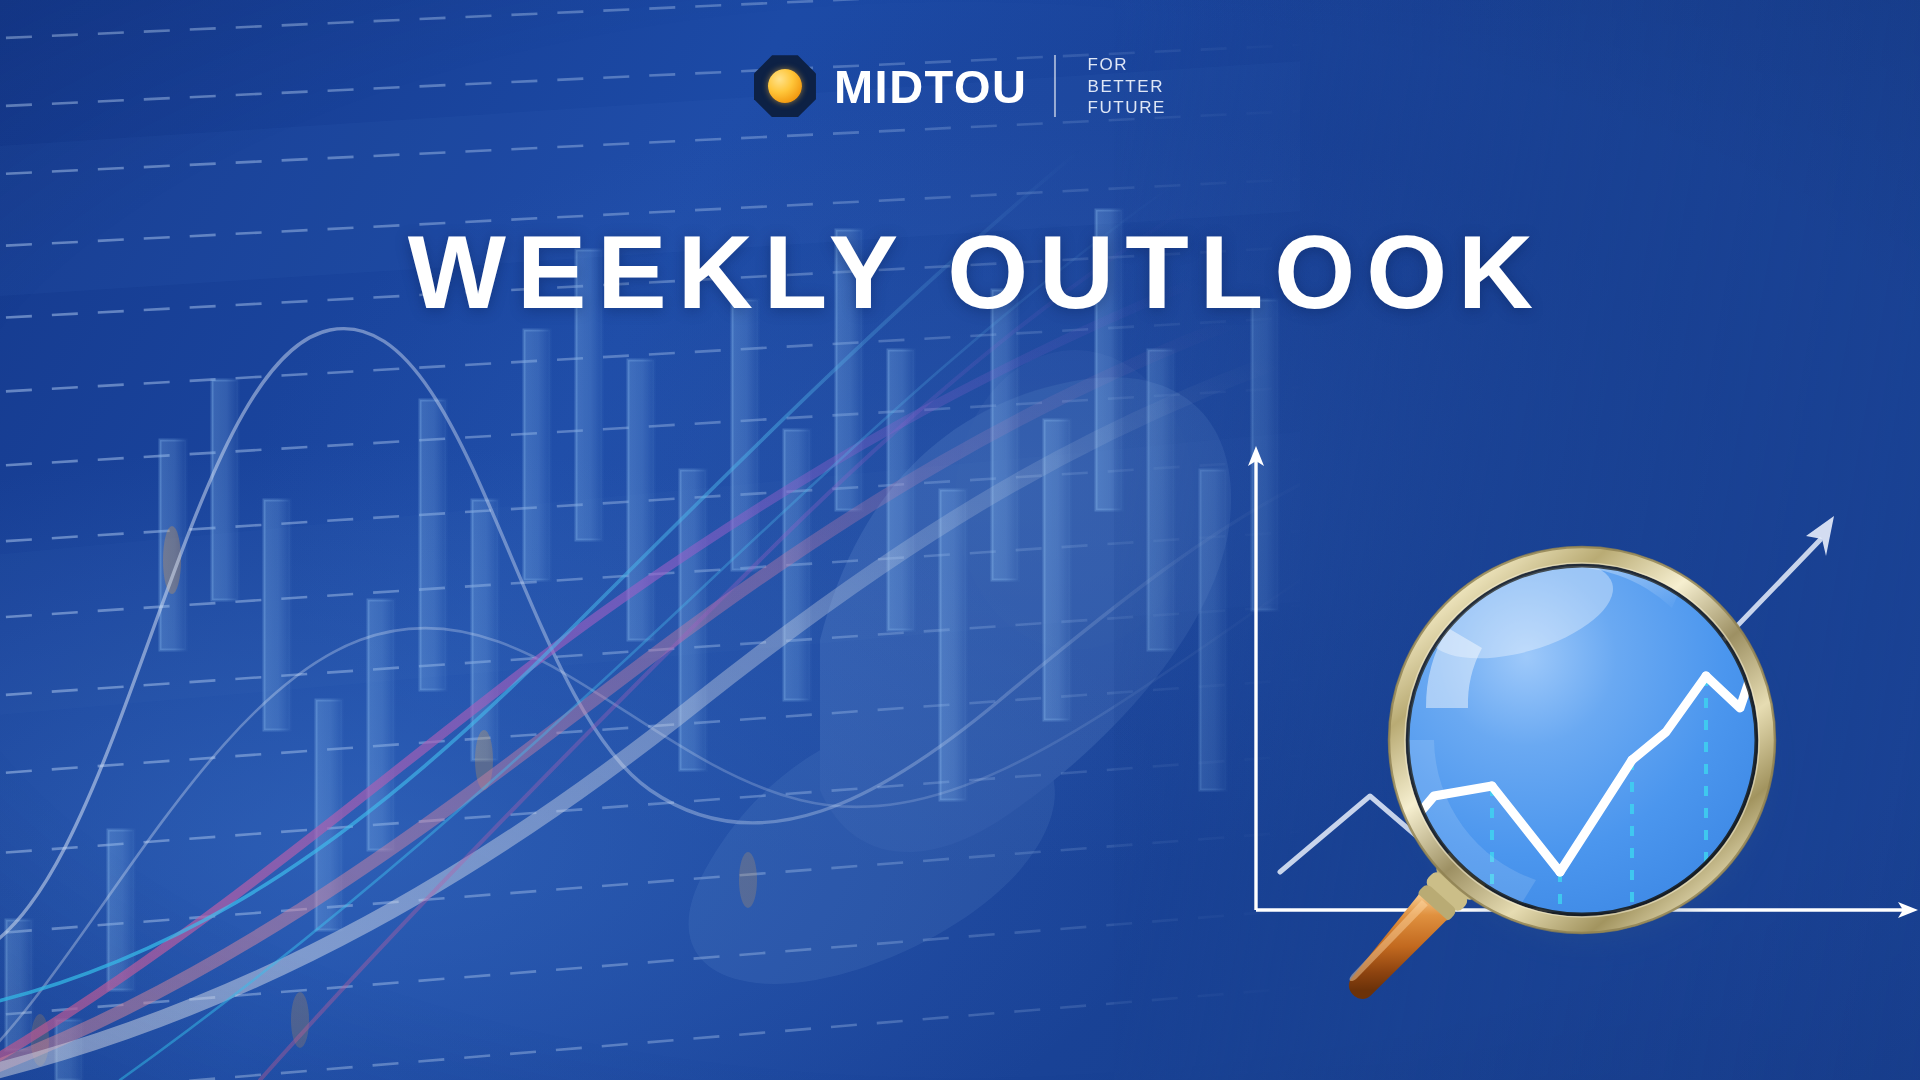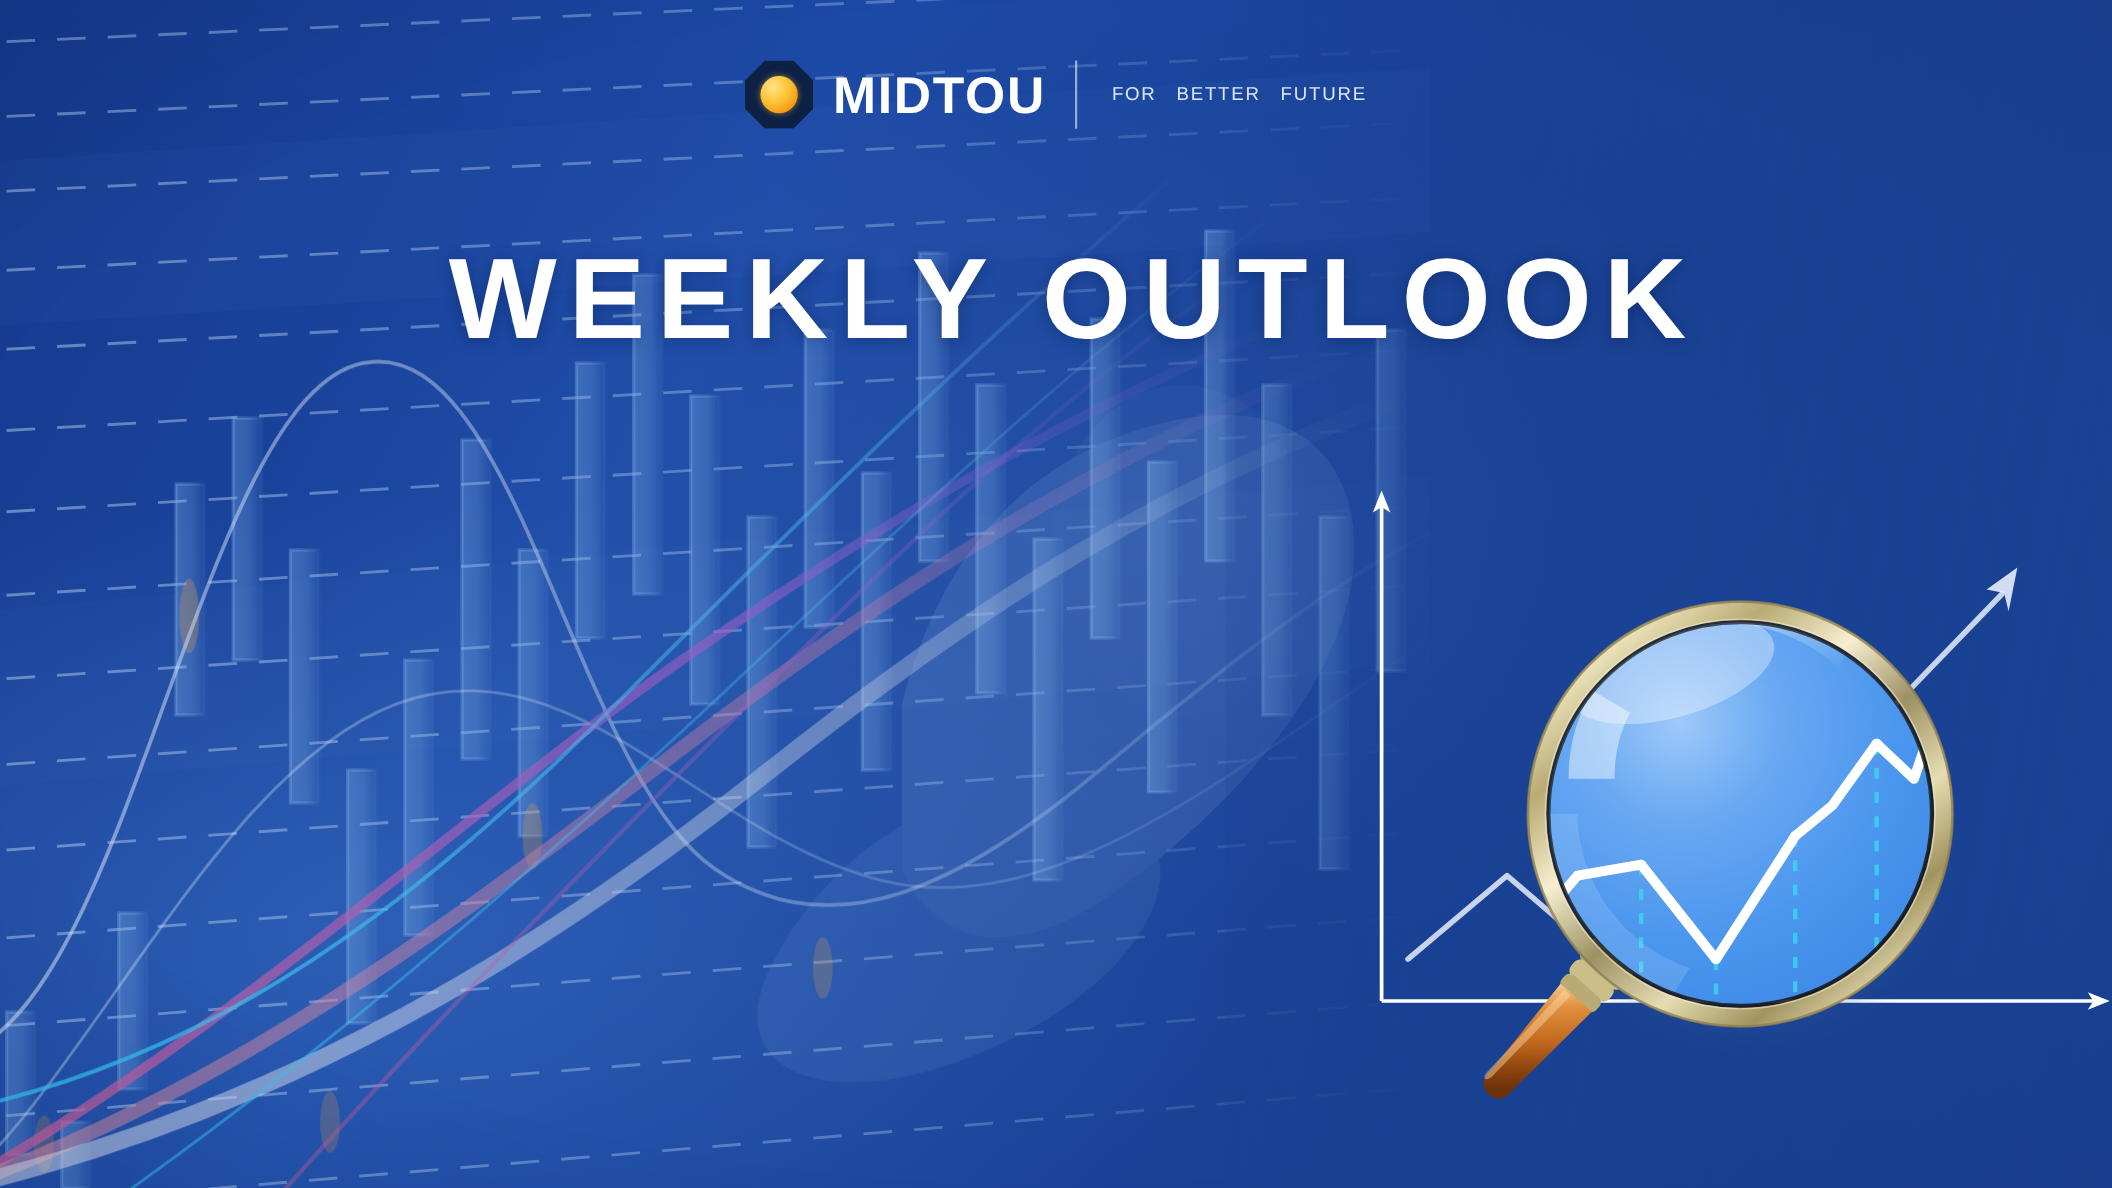--- a/index.html
+++ b/index.html
@@ -104,23 +104,23 @@
   #logo-divider {
     width: 2px;
     height: 62px;
     background: rgba(255,255,255,0.55);
     margin: 0 14px 0 8px;
     flex: 0 0 auto;
   }
 
   #logo-tagline {
     display: flex;
-    flex-direction: row;
+    flex-direction: column;
     justify-content: flex-end;
-    gap: 18px;
+    gap: 2px;
     color: #dfe7f6;
     font-size: 17px;
     letter-spacing: 1.6px;
     line-height: 1.15;
     text-transform: uppercase;
   }
 
   
   #headline {
     position: absolute;

